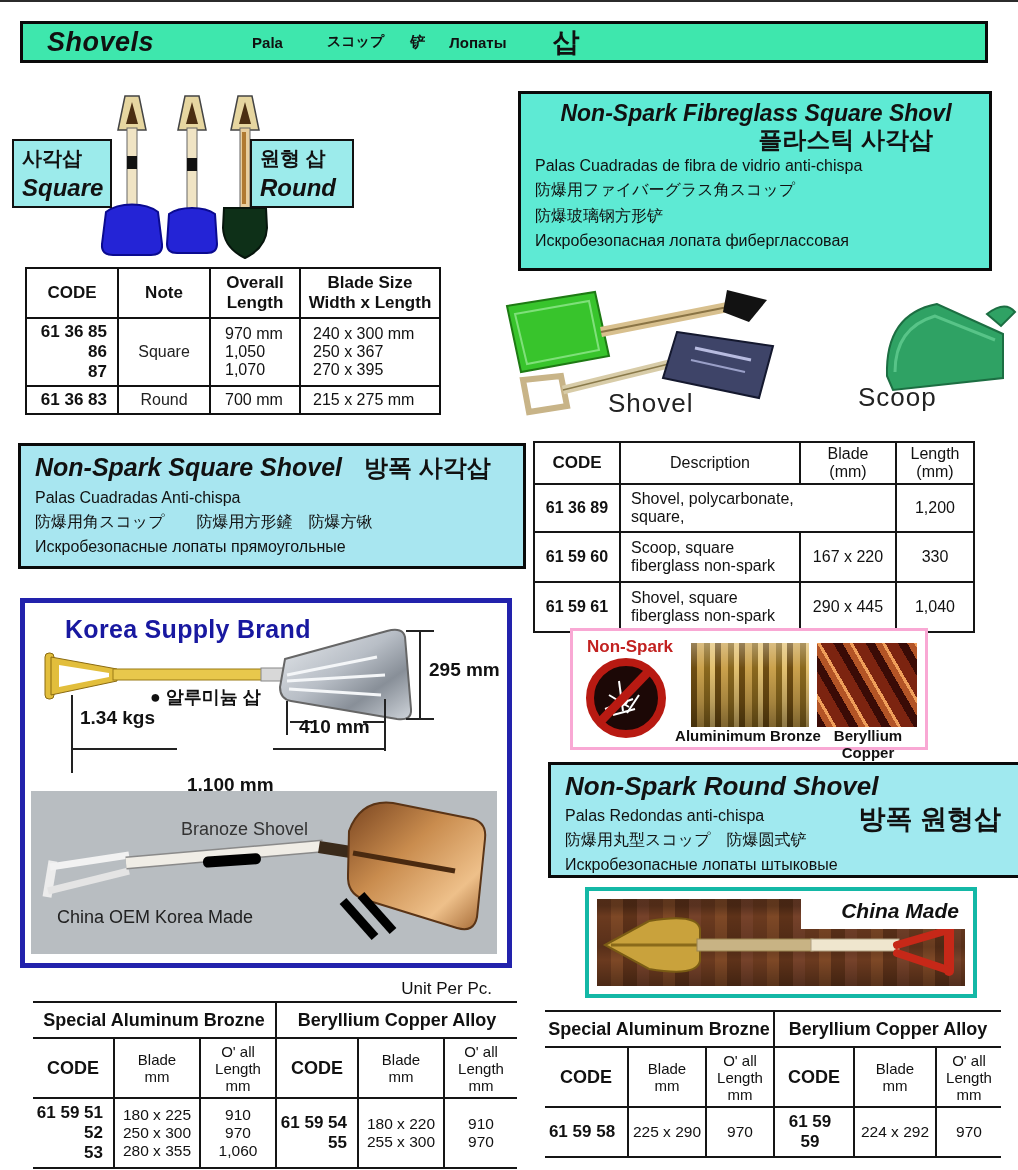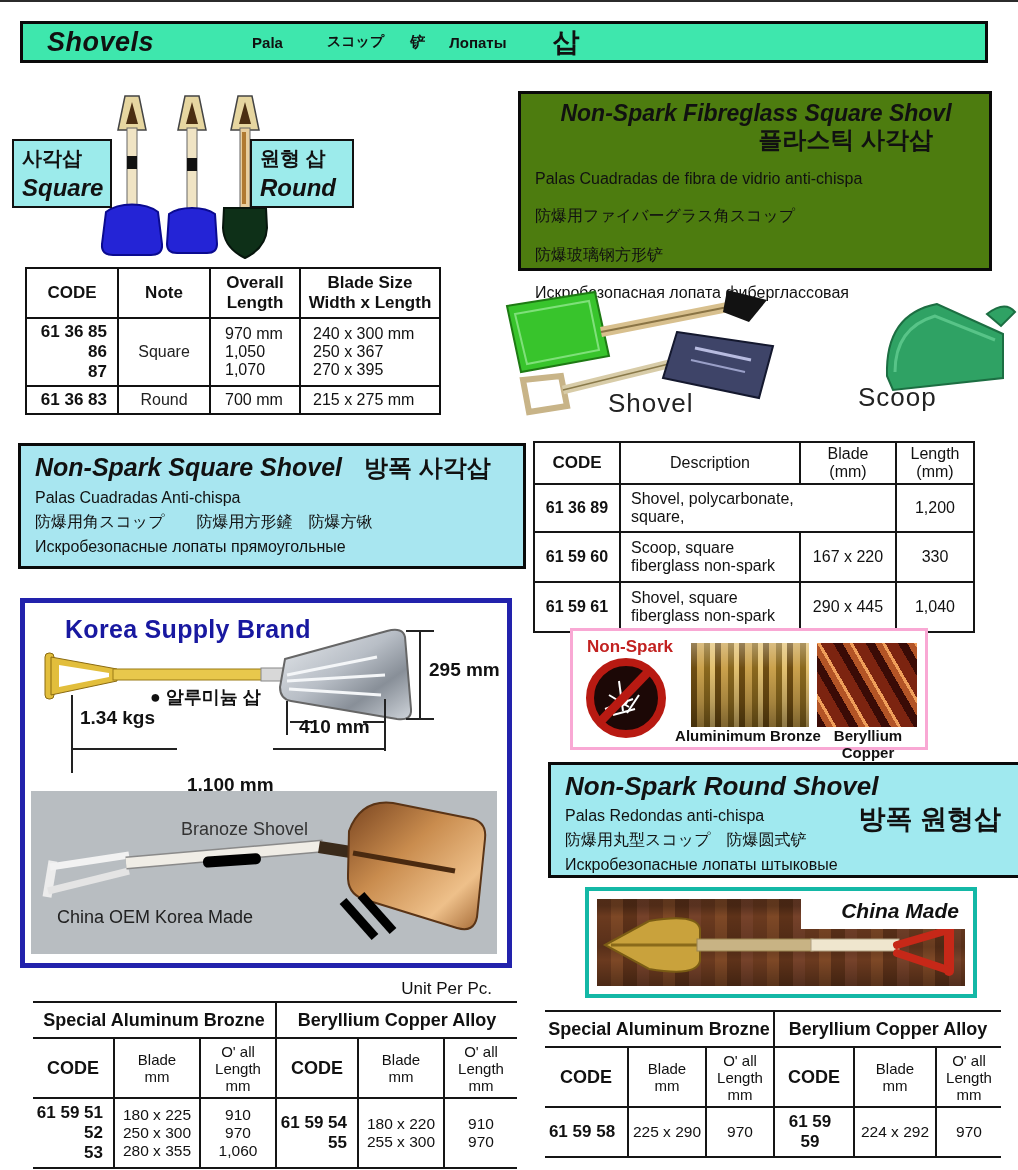--- a/index.html
+++ b/index.html
@@ -19,24 +19,24 @@
   .banner .t4{margin-left:24px;font-size:15px;font-weight:bold;}
   .banner .t5{margin-left:46px;font-size:27px;font-weight:bold;}
 
   
   .lblbox{background:#9cebeb;border:2px solid #111;padding:4px 8px;}
   .lblbox .ko{font-size:20px;font-weight:bold;}
   .lblbox .en{font-size:24px;font-weight:bold;font-style:italic;margin-top:2px;}
 
   
   .infobox{border:3px solid #0a0a0a;}
-  .fibre{left:518px;top:91px;width:442px;height:168px;background:#4d7c0f;padding:6px 12px 0 14px;}
+  .fibre{left:518px;top:91px;width:442px;height:168px;background:#5eead4;padding:6px 12px 0 14px;}
   .fibre .bt{font-size:23px;font-weight:bold;font-style:italic;text-align:center;}
   .fibre .bt2{font-size:24px;font-weight:bold;text-align:right;padding-right:44px;line-height:1.05;}
-  .fibre .ln{font-size:16px;margin-top:18px;}
+  .fibre .ln{font-size:16px;margin-top:5px;}
   .sqbox{left:18px;top:443px;width:488px;height:114px;background:#a8e6f0;padding:6px 0 0 14px;}
   .sqbox .row1{display:flex;align-items:baseline;}
   .sqbox .bt{font-size:25px;font-weight:bold;font-style:italic;}
   .sqbox .ko{font-size:24px;font-weight:bold;margin-left:22px;}
   .sqbox .ln{font-size:16px;margin-top:5px;}
   .rndbox{left:548px;top:762px;width:454px;height:104px;background:#a0e9ef;padding:6px 0 0 14px;position:absolute;}
   .rndbox .bt{font-size:26px;font-weight:bold;font-style:italic;}
   .rndbox .ko{position:absolute;right:18px;top:36px;font-size:27px;font-weight:bold;}
   .rndbox .ln{font-size:16px;margin-top:5px;}
 

